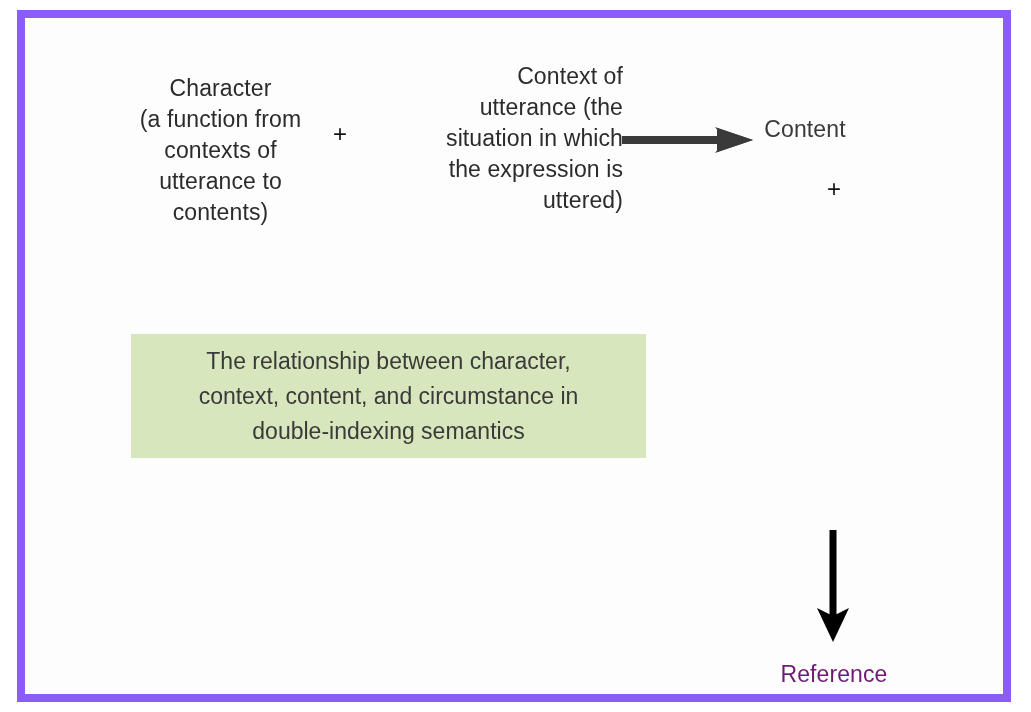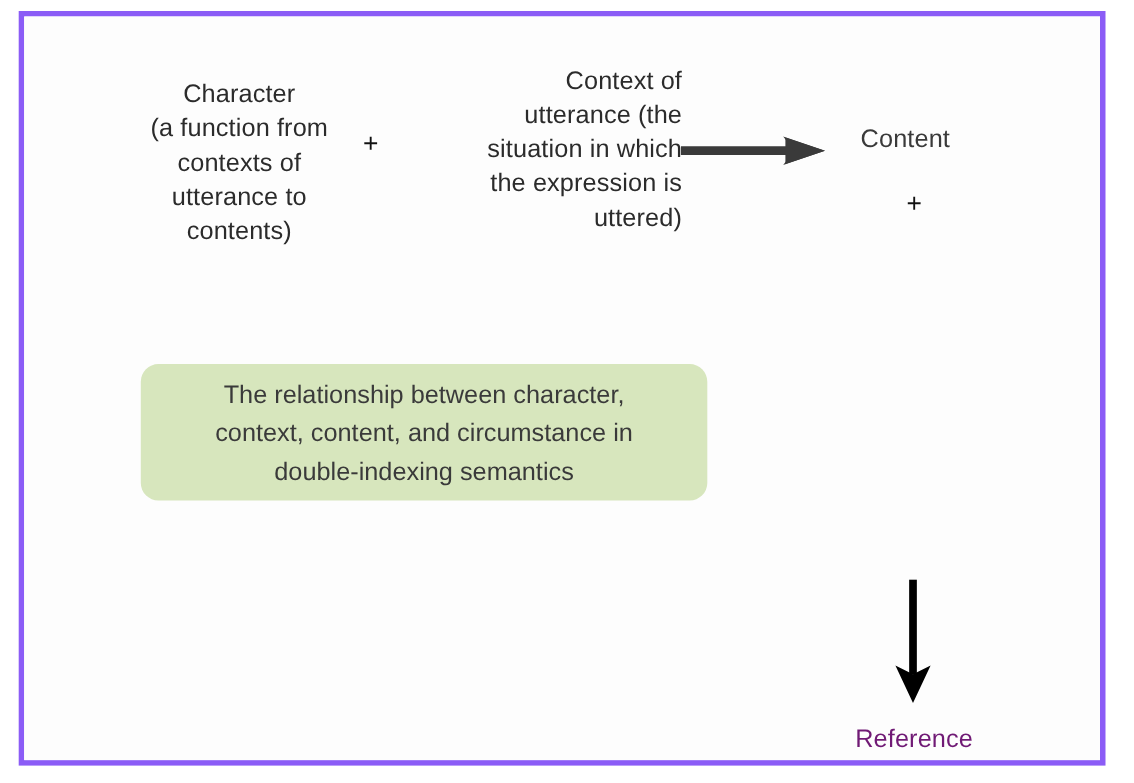--- a/index.html
+++ b/index.html
@@ -15,21 +15,21 @@
     overflow: hidden;
   }
 
   
   #figure-frame {
     position: absolute;
     left: 17px;
     top: 10px;
     width: 978px;        
     height: 676px;       
-    border: 5px solid #8b5cf6;
+    border: 8px solid #8b5cf6;
     background: #ffffff;
     box-sizing: content-box;
   }
   #diagram-canvas {
     position: relative;
     width: 978px;
     height: 676px;
     background: #fdfdfd;
   }
 
@@ -69,21 +69,21 @@
   
   #context-block {
     left: 340px;
     top: 43px;
     width: 258px;
     text-align: right;
   }
 
   
   #content-label {
-    left: 692px;
+    left: 671px;
     top: 96px;
     width: 218px;
     color: #3a3a3a;
   }
   #plus-content-circ {
     left: 794px;
     top: 159px;
     width: 30px;
   }
   #circumstance-block {
@@ -118,21 +118,20 @@
   #caption-box {
     position: absolute;
     left: 106px;
     top: 316px;
     width: 515px;
     height: 124px;
     background: #d7e6bd;
     display: flex;
     align-items: center;
     justify-content: center;
-    border-radius: 16px;
   }
   #caption-text {
     font-size: 23px;
     line-height: 35px;
     color: #3a3a3a;
     text-align: center;
     white-space: pre-line;
     padding: 0 14px;
   }
 </style>

